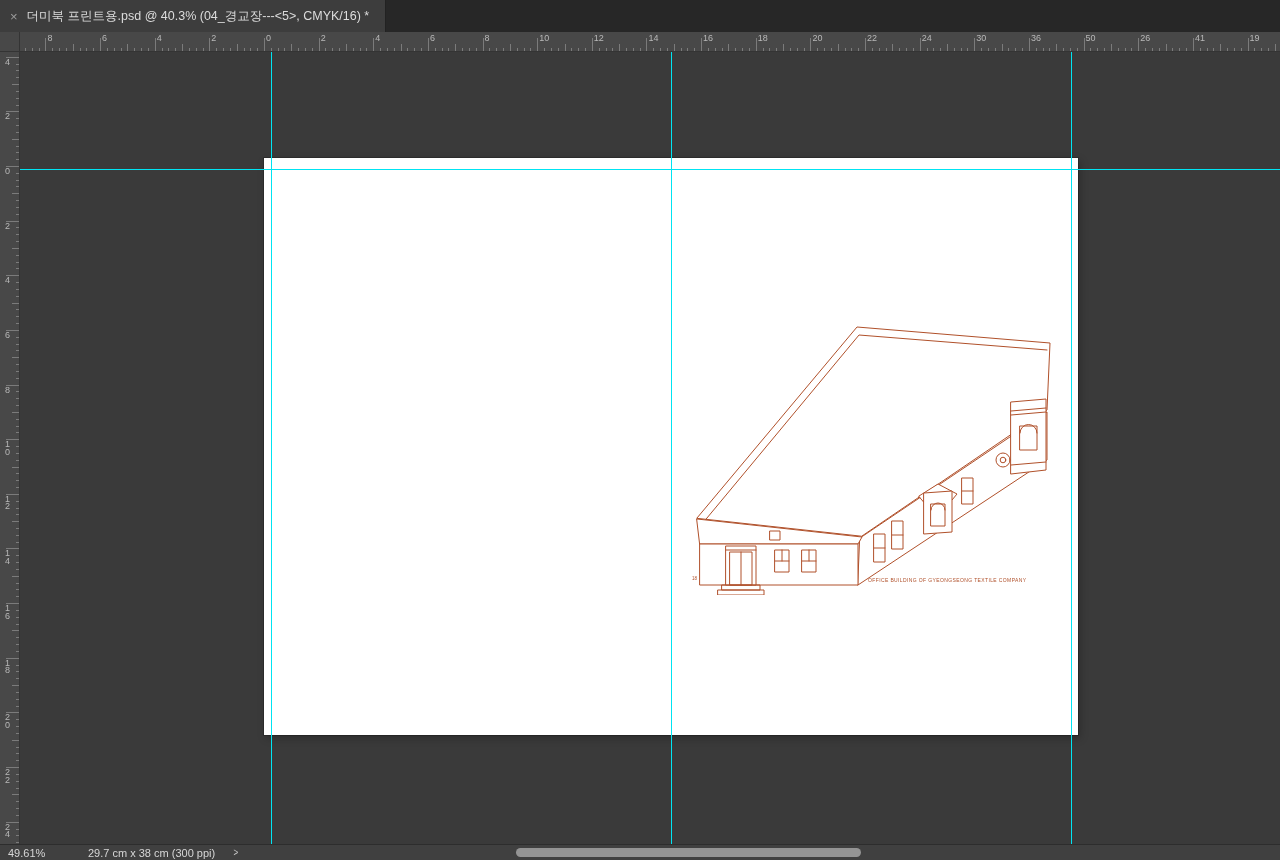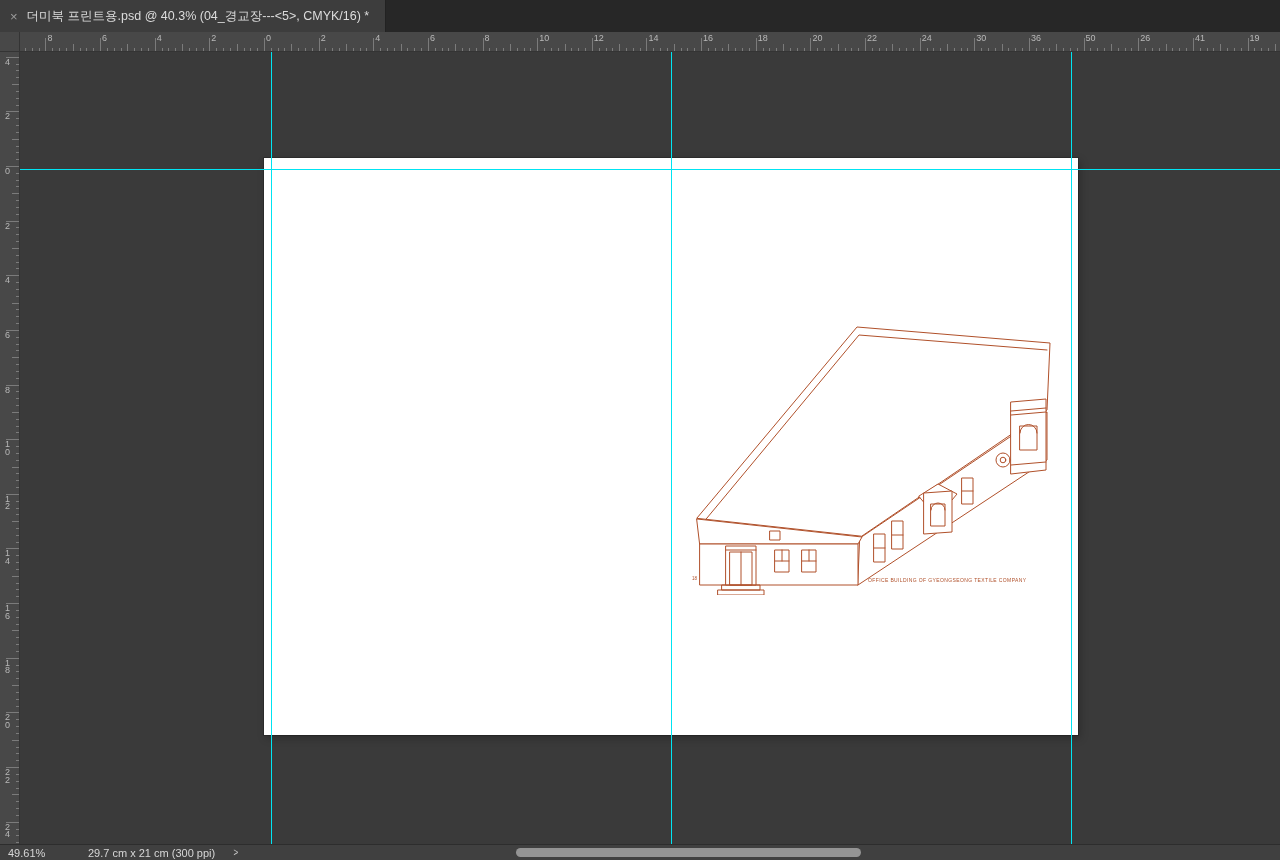--- a/index.html
+++ b/index.html
@@ -472,18 +472,18 @@
   </div>
 
 <div class="vguide" style="left: 251px;"></div>
     <div class="vguide" style="left: 651px;"></div>
     <div class="vguide" style="left: 1051px;"></div>
     <div class="hguide" style="top: 117px;"></div>
   </div>
 
 <div id="statusbar">
   <span id="zoom-field">49.61%</span>
-  <span id="doc-dims">29.7 cm x 21 cm (300 ppi)</span>
+  <span id="doc-dims">29.7 cm x 38 cm (300 ppi)</span>
   <span id="status-chevron">&gt;</span>
   <div id="hscroll">
     <div id="hscroll-thumb"></div>
   </div>
 </div>
 
 </body></html>

